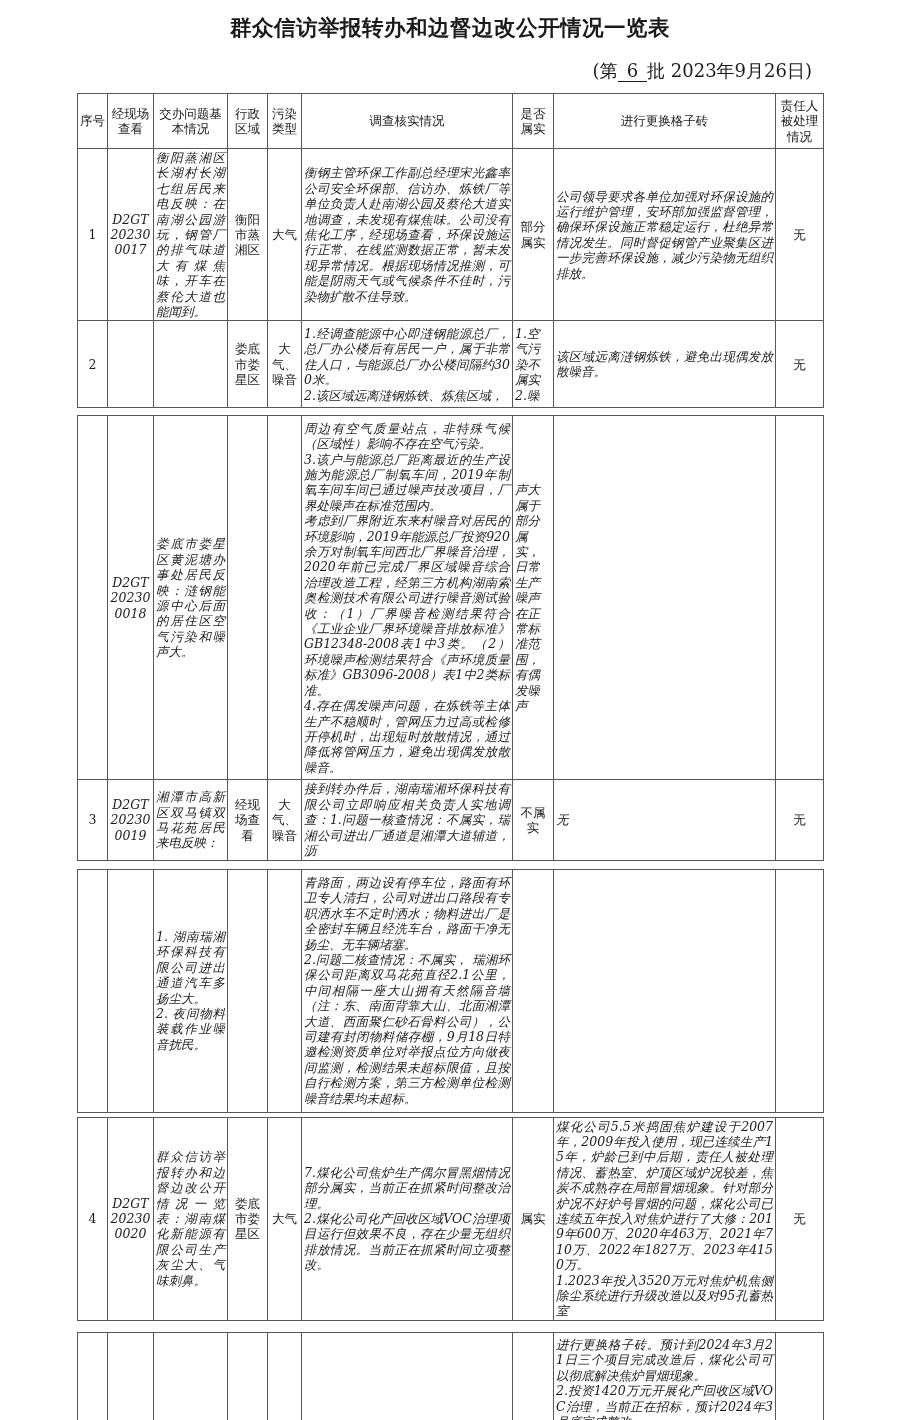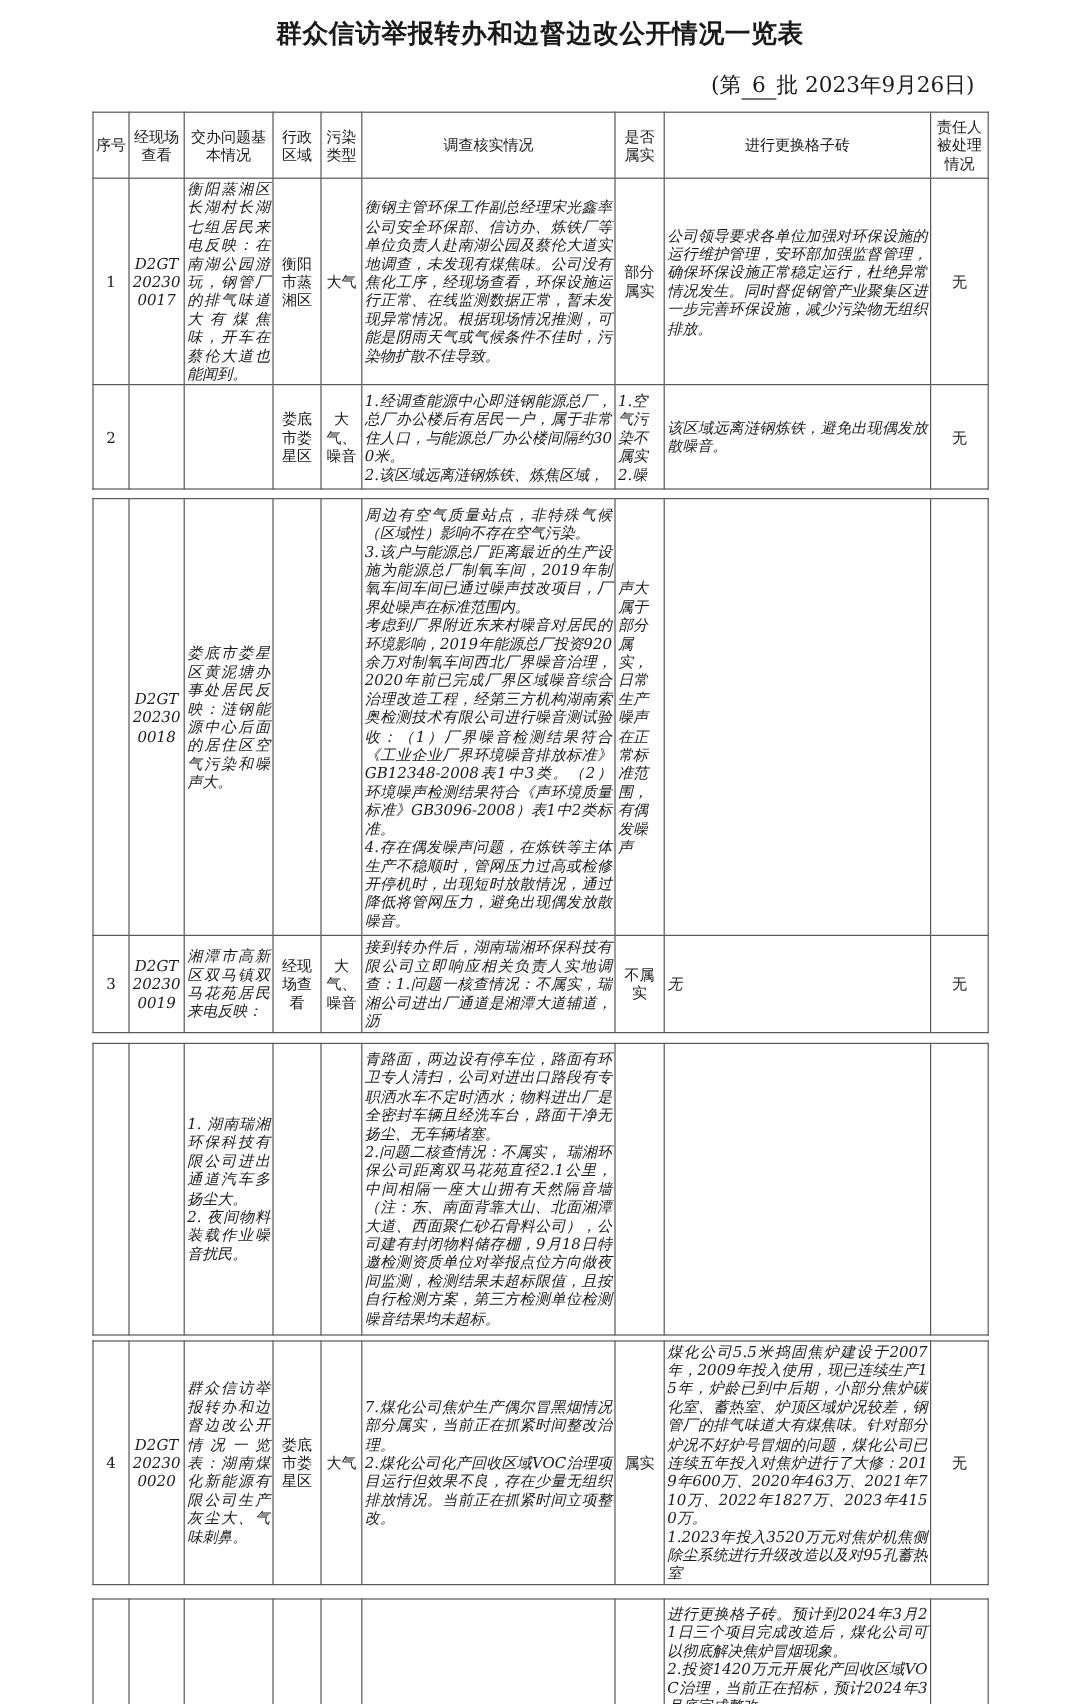--- a/index.html
+++ b/index.html
@@ -199,21 +199,21 @@
     <tbody>
         <tr style="height:180px">
       <td class="cc">4</td>
       <td class="cc brk">D2GT202300020</td>
       <td class="cj pre brk">群众信访举报转办和边督边改公开情况一览表：湖南煤化新能源有限公司生产灰尘大、气味刺鼻。</td>
       <td class="cc">娄底市娄星区</td>
       <td class="cc">大气</td>
       <td class="cj pre brk">7.煤化公司焦炉生产偶尔冒黑烟情况部分属实，当前正在抓紧时间整改治理。
 2.煤化公司化产回收区域VOC治理项目运行但效果不良，存在少量无组织排放情况。当前正在抓紧时间立项整改。</td>
       <td class="cc">属实</td>
-      <td class="cj pre brk vtop">煤化公司5.5米捣固焦炉建设于2007年，2009年投入使用，现已连续生产15年，炉龄已到中后期，小部分焦炉碳化室、蓄热室、炉顶区域炉况较差，钢管厂的排气味道大有煤焦味。针对部分炉况不好炉号冒烟的问题，煤化公司已连续五年投入对焦炉进行了大修：2019年600万、2020年463万、2021年710万、2022年1827万、2023年4150万。
+      <td class="cj pre brk vtop">煤化公司5.5米捣固焦炉建设于2007年，2009年投入使用，现已连续生产15年，炉龄已到中后期，责任人被处理情况、蓄热室、炉顶区域炉况较差，焦炭不成熟存在局部冒烟现象。针对部分炉况不好炉号冒烟的问题，煤化公司已连续五年投入对焦炉进行了大修：2019年600万、2020年463万、2021年710万、2022年1827万、2023年4150万。
 1.2023年投入3520万元对焦炉机焦侧除尘系统进行升级改造以及对95孔蓄热室</td>
       <td class="cc">无</td>
     </tr>
   </tbody>
     </table>
 
   <table class="seg mt5">
     <colgroup>
         <col style="width:30px">
         <col style="width:46px">

